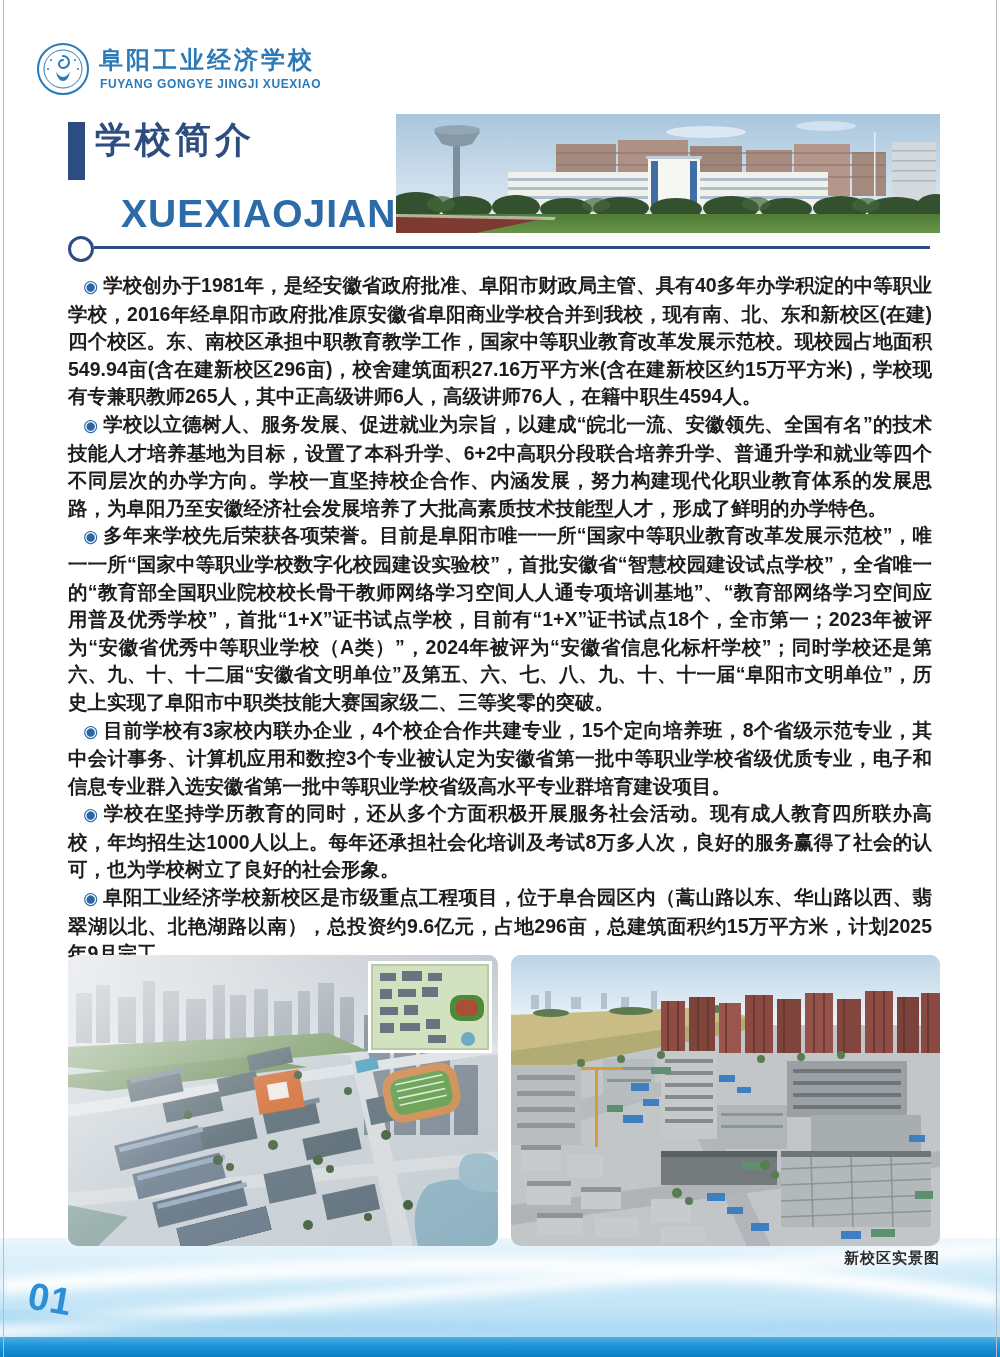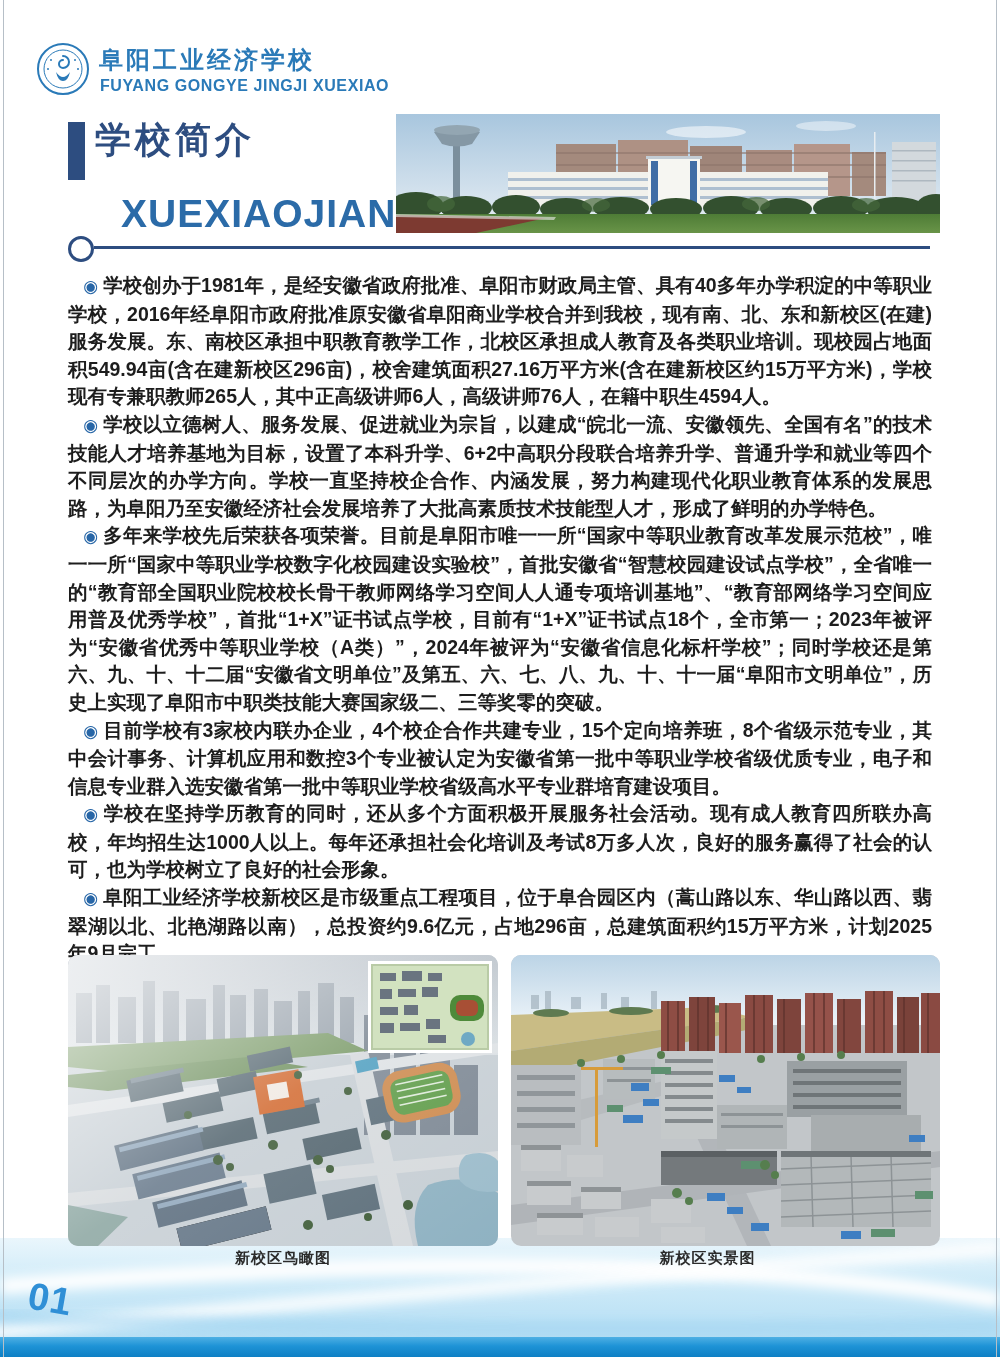--- a/index.html
+++ b/index.html
@@ -11,21 +11,21 @@
   .edge{position:absolute;top:0;bottom:0;width:1px;background:#b6bfc7;z-index:5;}
   .edge-l{left:3px}.edge-r{right:3px}
 
   
   .logo{position:absolute;left:36px;top:42px;width:54px;height:54px;}
   .sname-zh{
     position:absolute;left:99px;top:44px;font-family:"DejaVu Serif","Liberation Serif",serif;
     font-size:24px;font-weight:700;color:#2a7ab8;letter-spacing:3px;white-space:nowrap;
   }
   .sname-en{
-    position:absolute;left:100px;top:77px;font-size:16px;font-weight:700;
+    position:absolute;left:100px;top:77px;font-size:12px;font-weight:700;
     color:#2a7ab8;letter-spacing:0.6px;white-space:nowrap;
   }
   .stripes{
     position:absolute;left:252px;right:0;top:40px;height:46px;
     background:repeating-linear-gradient(180deg,
       #2e93cf 0px,#2e93cf 3.2px,
       #a9d9f0 3.2px,#4.1px,
       #a9d9f0 4.1px,
       #1c6ca3 4.1px,#1c6ca3 5.1px);
   }
@@ -58,21 +58,21 @@
 
   
   .photo{position:absolute;top:955px;height:291px;border-radius:10px;overflow:hidden;z-index:2;}
   .photo-l{left:68px;width:430px;}
   .photo-r{left:511px;width:429px;}
   .caption{
     position:absolute;top:1249px;font-size:15px;font-weight:700;color:#2b2b2b;
     text-align:center;z-index:3;letter-spacing:1px;
   }
   .cap-l{left:68px;width:430px;}
-  .cap-r{left:493px;width:429px;}
+  .cap-r{left:511px;width:429px;text-align:right;}
 
   
   .footer-wave{position:absolute;left:0;top:1238px;width:1000px;height:100px;z-index:0;}
   .footer-bar{
     position:absolute;left:0;top:1337px;width:1000px;height:20px;z-index:4;
     background:linear-gradient(180deg,#4fb0e4 0%,#1e93d6 45%,#0e7fc4 100%);
   }
   .pageno{
     position:absolute;left:28px;top:1278px;font-size:38px;font-weight:700;color:#2f8fd6;
     transform:rotate(10deg);z-index:3;letter-spacing:1px;
@@ -175,21 +175,21 @@
       <rect x="0" y="100" width="544" height="19" fill="url(#grass)"></rect>
       <polygon points="0,101 150,104 80,119 0,119" fill="#7d3a31"></polygon>
       <polygon points="0,100 160,103 158,106 0,103" fill="#d8dcd4" opacity="0.7"></polygon>
     </svg>
   </div>
 
   <div class="div-circle"></div>
   <div class="div-line"></div>
 
   <div class="body-text">
-    <p class="para"><span class="bullet">◉</span><span>学校创办于1981年，是经安徽省政府批准、阜阳市财政局主管、具有40多年办学积淀的中等职业学校，2016年经阜阳市政府批准原安徽省阜阳商业学校合并到我校，现有南、北、东和新校区(在建)服务发展。东、南校区承担中职教育教学工作，北校区承担成人教育及各类职业培训。现校园占地面积549.94亩(含在建新校区296亩)，校舍建筑面积27.16万平方米(含在建新校区约15万平方米)，学校现有专兼职教师265人，其中正高级讲师6人，高级讲师76人，在籍中职生4594人。</span></p>
+    <p class="para"><span class="bullet">◉</span><span>学校创办于1981年，是经安徽省政府批准、阜阳市财政局主管、具有40多年办学积淀的中等职业学校，2016年经阜阳市政府批准原安徽省阜阳商业学校合并到我校，现有南、北、东和新校区(在建)四个校区。东、南校区承担中职教育教学工作，国家中等职业教育改革发展示范校。现校园占地面积549.94亩(含在建新校区296亩)，校舍建筑面积27.16万平方米(含在建新校区约15万平方米)，学校现有专兼职教师265人，其中正高级讲师6人，高级讲师76人，在籍中职生4594人。</span></p>
     <p class="para"><span class="bullet">◉</span><span>学校以立德树人、服务发展、促进就业为宗旨，以建成“皖北一流、安徽领先、全国有名”的技术技能人才培养基地为目标，设置了本科升学、6+2中高职分段联合培养升学、普通升学和就业等四个不同层次的办学方向。学校一直坚持校企合作、内涵发展，努力构建现代化职业教育体系的发展思路，为阜阳乃至安徽经济社会发展培养了大批高素质技术技能型人才，形成了鲜明的办学特色。</span></p>
     <p class="para"><span class="bullet">◉</span><span>多年来学校先后荣获各项荣誉。目前是阜阳市唯一一所“国家中等职业教育改革发展示范校”，唯一一所“国家中等职业学校数字化校园建设实验校”，首批安徽省“智慧校园建设试点学校”，全省唯一的“教育部全国职业院校校长骨干教师网络学习空间人人通专项培训基地”、“教育部网络学习空间应用普及优秀学校”，首批“1+X”证书试点学校，目前有“1+X”证书试点18个，全市第一；2023年被评为“安徽省优秀中等职业学校（A类）”，2024年被评为“安徽省信息化标杆学校”；同时学校还是第六、九、十、十二届“安徽省文明单位”及第五、六、七、八、九、十、十一届“阜阳市文明单位”，历史上实现了阜阳市中职类技能大赛国家级二、三等奖零的突破。</span></p>
     <p class="para"><span class="bullet">◉</span><span>目前学校有3家校内联办企业，4个校企合作共建专业，15个定向培养班，8个省级示范专业，其中会计事务、计算机应用和数控3个专业被认定为安徽省第一批中等职业学校省级优质专业，电子和信息专业群入选安徽省第一批中等职业学校省级高水平专业群培育建设项目。</span></p>
     <p class="para"><span class="bullet">◉</span><span>学校在坚持学历教育的同时，还从多个方面积极开展服务社会活动。现有成人教育四所联办高校，年均招生达1000人以上。每年还承担社会化培训及考试8万多人次，良好的服务赢得了社会的认可，也为学校树立了良好的社会形象。</span></p>
     <p class="para"><span class="bullet">◉</span><span>阜阳工业经济学校新校区是市级重点工程项目，位于阜合园区内（蒿山路以东、华山路以西、翡翠湖以北、北艳湖路以南），总投资约9.6亿元，占地296亩，总建筑面积约15万平方米，计划2025年9月完工。</span></p>
   </div>
 
   <div class="photo photo-l">
     <svg width="430" height="291" viewBox="0 0 430 291">
       <defs>
@@ -483,21 +483,20 @@
           <circle cx="290" cy="102" r="4"></circle>
           <circle cx="330" cy="100" r="4"></circle>
         <circle cx="166" cy="238" r="5"></circle>
           <circle cx="178" cy="246" r="4"></circle>
         <circle cx="254" cy="210" r="5"></circle>
           <circle cx="264" cy="220" r="4"></circle>
       </g>
     </svg>
   </div>
 
-  <div class="caption cap-l">新校区鸟瞰图</div>
   <div class="caption cap-r">新校区实景图</div>
 
   <div class="footer-wave">
     <svg width="1000" height="100" viewBox="0 0 1000 100">
       <defs>
         <linearGradient id="wash" x1="0" y1="0" x2="0" y2="1">
           <stop offset="0" stop-color="#eaf6fc"></stop>
           <stop offset="0.45" stop-color="#cdeaf8"></stop>
           <stop offset="1" stop-color="#b5def4"></stop>
         </linearGradient>

